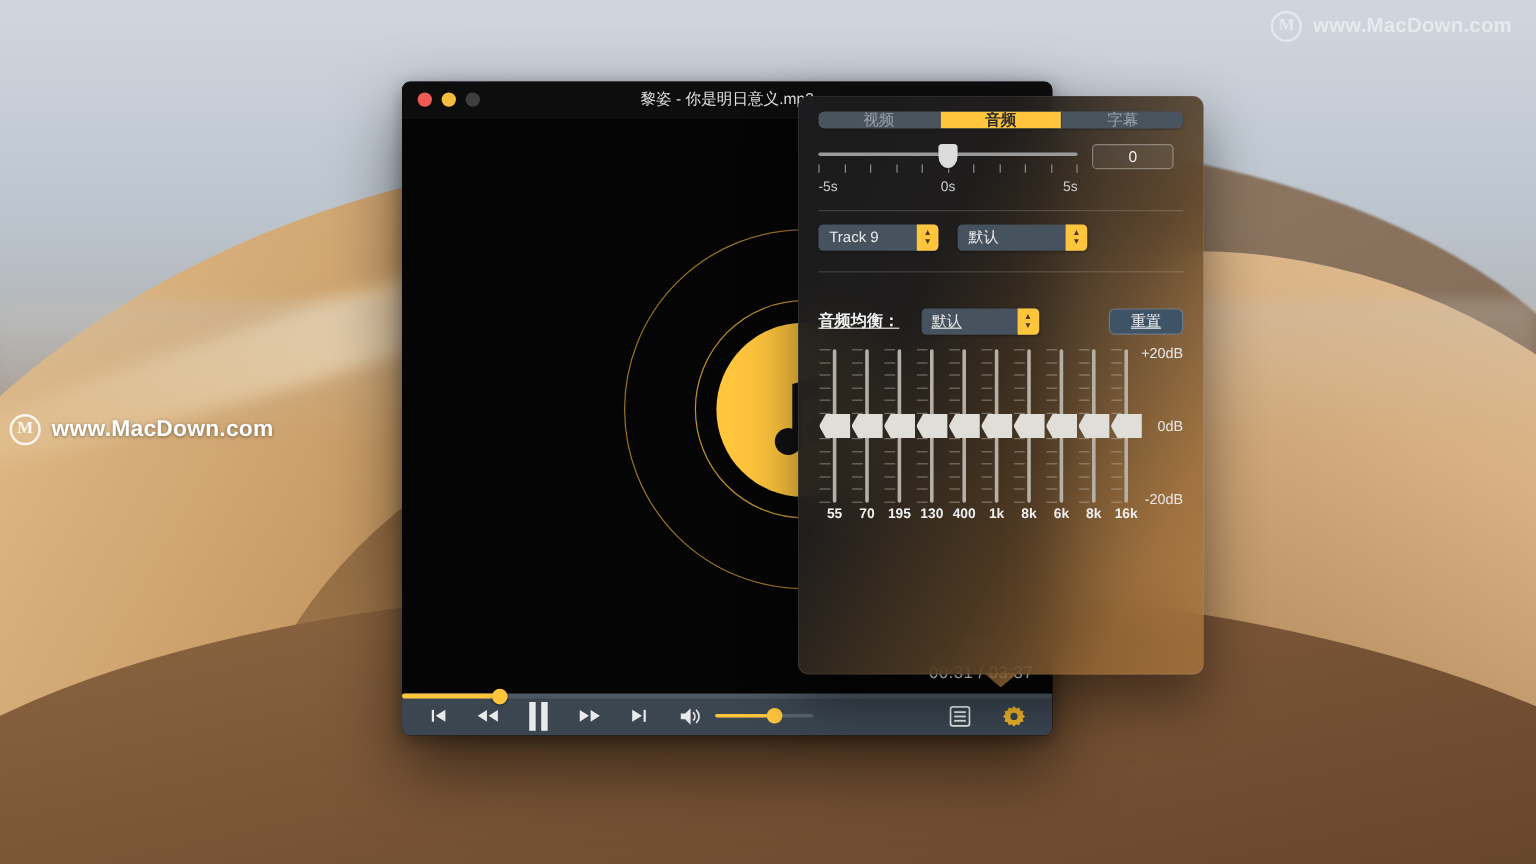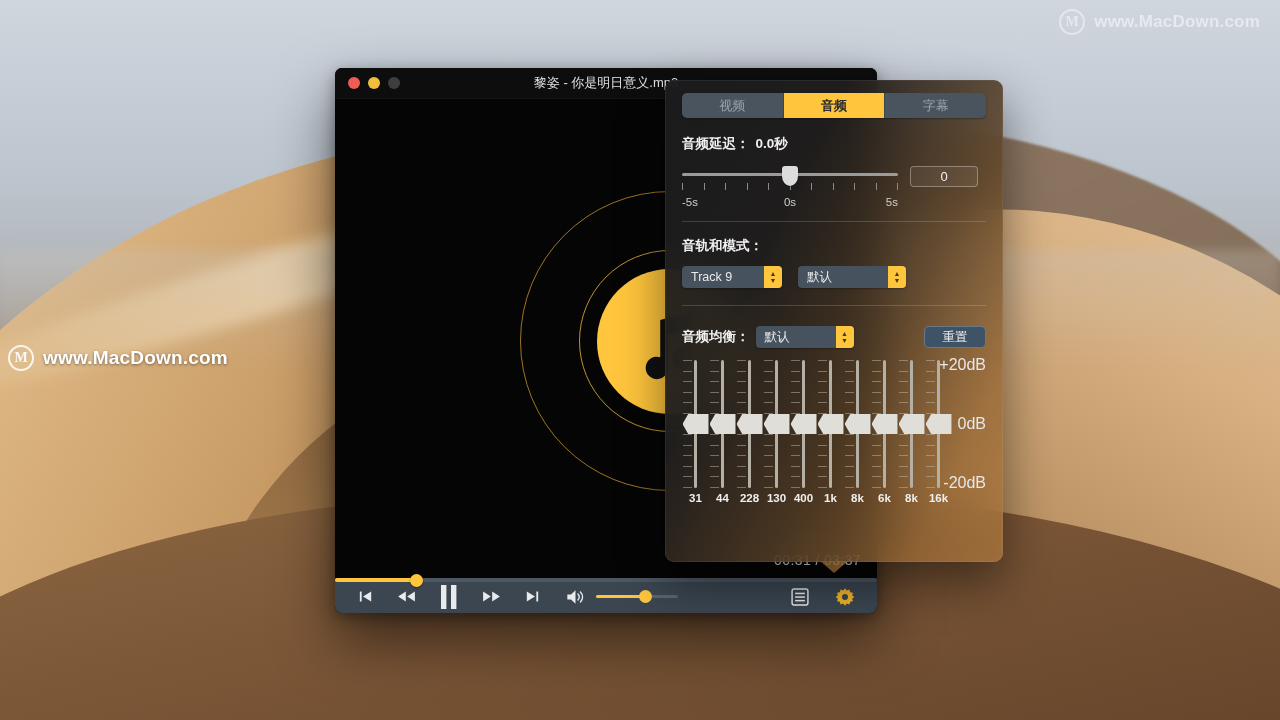--- a/index.html
+++ b/index.html
@@ -166,21 +166,21 @@
     color:#e8e8e8;
   }
   #settings::after {
     content:""; position:absolute; left:50%; bottom:-11px; margin-left:-14px;
     width:28px; height:12px;
     background:linear-gradient(116deg, rgba(120,86,48,0.80), rgba(150,103,52,0.80));
     clip-path:polygon(0 0,100% 0,50% 100%);
   }
   .tabs {
     display:flex; background:#4a545f; border-radius:5px; overflow:hidden;
-    height:25px; box-shadow:0 1px 2px rgba(0,0,0,.3);
+    height:14px; box-shadow:0 1px 2px rgba(0,0,0,.3);
   }
   .tab {
     flex:1; display:flex; align-items:center; justify-content:center;
     font-size:13px; color:#9aa3ab; cursor:pointer;
     border-right:1px solid #3c454e;
   }
   .tab:last-child { border-right:none;font-family:Liberation Serif, serif; }
   .tab.active { background:#ffc53d; color:#2c2c2c; font-weight:bold; }
 
   .sec-label { font-size:13.5px; font-weight:bold; color:#f0f0f0; }
@@ -220,21 +220,21 @@
   }
   .sel-w1 { width:100px; }
   .sel-w2 { width:108px; }
   .sel-stepper {
     position:absolute; right:0; top:0; width:18px; height:22px;
     background:#ffc53d; border-radius:0 4px 4px 0;
     display:flex; flex-direction:column; align-items:center; justify-content:center; gap:1px;
   }
   .sel-stepper i { font-size:7px; line-height:6px; color:#4a3a10; }
 
-  .eq-head { margin-top:20px; display:flex; align-items:center; gap:6px; }
+  .eq-head { margin-top:30px; display:flex; align-items:center; gap:18px;text-decoration:underline; }
   .sel-w3 { width:98px; }
   .reset-btn {
     margin-left:auto; width:62px; height:22px; border-radius:5px;
     background:#3f5366; border:1px solid rgba(255,255,255,.22);
     color:#f0f0f0; font-size:12.5px; cursor:pointer;
     display:flex; align-items:center; justify-content:center;
     font-family:"Liberation Sans","DejaVu Sans",sans-serif;
   }
 
   .eq-area { position:relative; margin-top:12px; height:150px; }
@@ -245,21 +245,21 @@
   }
   .eq-marks { position:absolute; top:0; bottom:0; left:50%; margin-left:-13px; width:9px;
               display:flex; flex-direction:column; justify-content:space-between; }
   .eq-marks i { display:block; height:1px; background:rgba(190,185,175,.5); }
   .eq-knob {
     position:absolute; top:50%; margin-top:-10px; left:50%; margin-left:-13px;
     width:26px; height:20px; background:#e0ded8;
     clip-path:polygon(100% 0,100% 100%,22% 100%,0 50%,22% 0);
     box-shadow:0 1px 2px rgba(0,0,0,.35);
   }
-  .eq-db { position:absolute; right:0; top:0; width:58px; height:128px; font-size:16px; color:#e7e7e7; }
+  .eq-db { position:absolute; right:0; top:0; width:58px; height:128px; font-size:12px; color:#e7e7e7; }
   .eq-db span { position:absolute; right:0; }
   .db-top { top:-4px; }
   .db-mid { top:50%; transform:translateY(-50%);margin-left:32px; }
   .db-bot { bottom:-4px; }
   .eq-freqs {
     position:absolute; left:0; top:132px; width:270px;
     display:flex; font-size:11.5px; color:#efefef; font-weight:bold;
   }
   .eq-freqs span { flex:1; text-align:center; }
 </style>
@@ -384,24 +384,20 @@
 </div>
 
 <div id="settings">
 
   <div class="tabs">
     <div class="tab">视频</div>
     <div class="tab active">音频</div>
     <div class="tab">字幕</div>
   </div>
 
-  <div class="delay-head">
-    <span class="sec-label">音频延迟：</span>
-    <span class="sec-label">0.0秒</span>
-  </div>
 
   <div class="delay-row">
     <div class="delay-slider">
       <div class="d-track"></div>
       <div class="d-ticks" id="dticks">
           <i></i>
           <i></i>
           <i></i>
           <i></i>
           <i></i>
@@ -417,23 +413,20 @@
         <span class="d-min">-5s</span>
         <span class="d-mid">0s</span>
         <span class="d-max">5s</span>
       </div>
     </div>
     <div class="delay-field">0</div>
   </div>
 
   <div class="divider"></div>
 
-  <div class="track-head">
-    <span class="sec-label">音轨和模式：</span>
-  </div>
   <div class="select-row">
     <div class="sel sel-w1">
       <span>Track 9</span>
       <span class="sel-stepper">
           <i>▲</i>
           <i>▼</i>
         </span>
     </div>
     <div class="sel sel-w2">
       <span>默认</span>
@@ -650,23 +643,23 @@
           <div class="eq-rail"></div>
           <div class="eq-knob" style="margin-top: -10px;"></div>
         </div>
       </div>
     <div class="eq-db">
       <span class="db-top">+20dB</span>
       <span class="db-mid">0dB</span>
       <span class="db-bot">-20dB</span>
     </div>
     <div class="eq-freqs" id="eqfreqs">
-        <span>31</span>
-        <span>44</span>
-        <span>228</span>
+        <span>55</span>
+        <span>70</span>
+        <span>195</span>
         <span>130</span>
         <span>400</span>
         <span>1k</span>
         <span>8k</span>
         <span>6k</span>
         <span>8k</span>
         <span>16k</span>
       </div>
   </div>
 </div>

